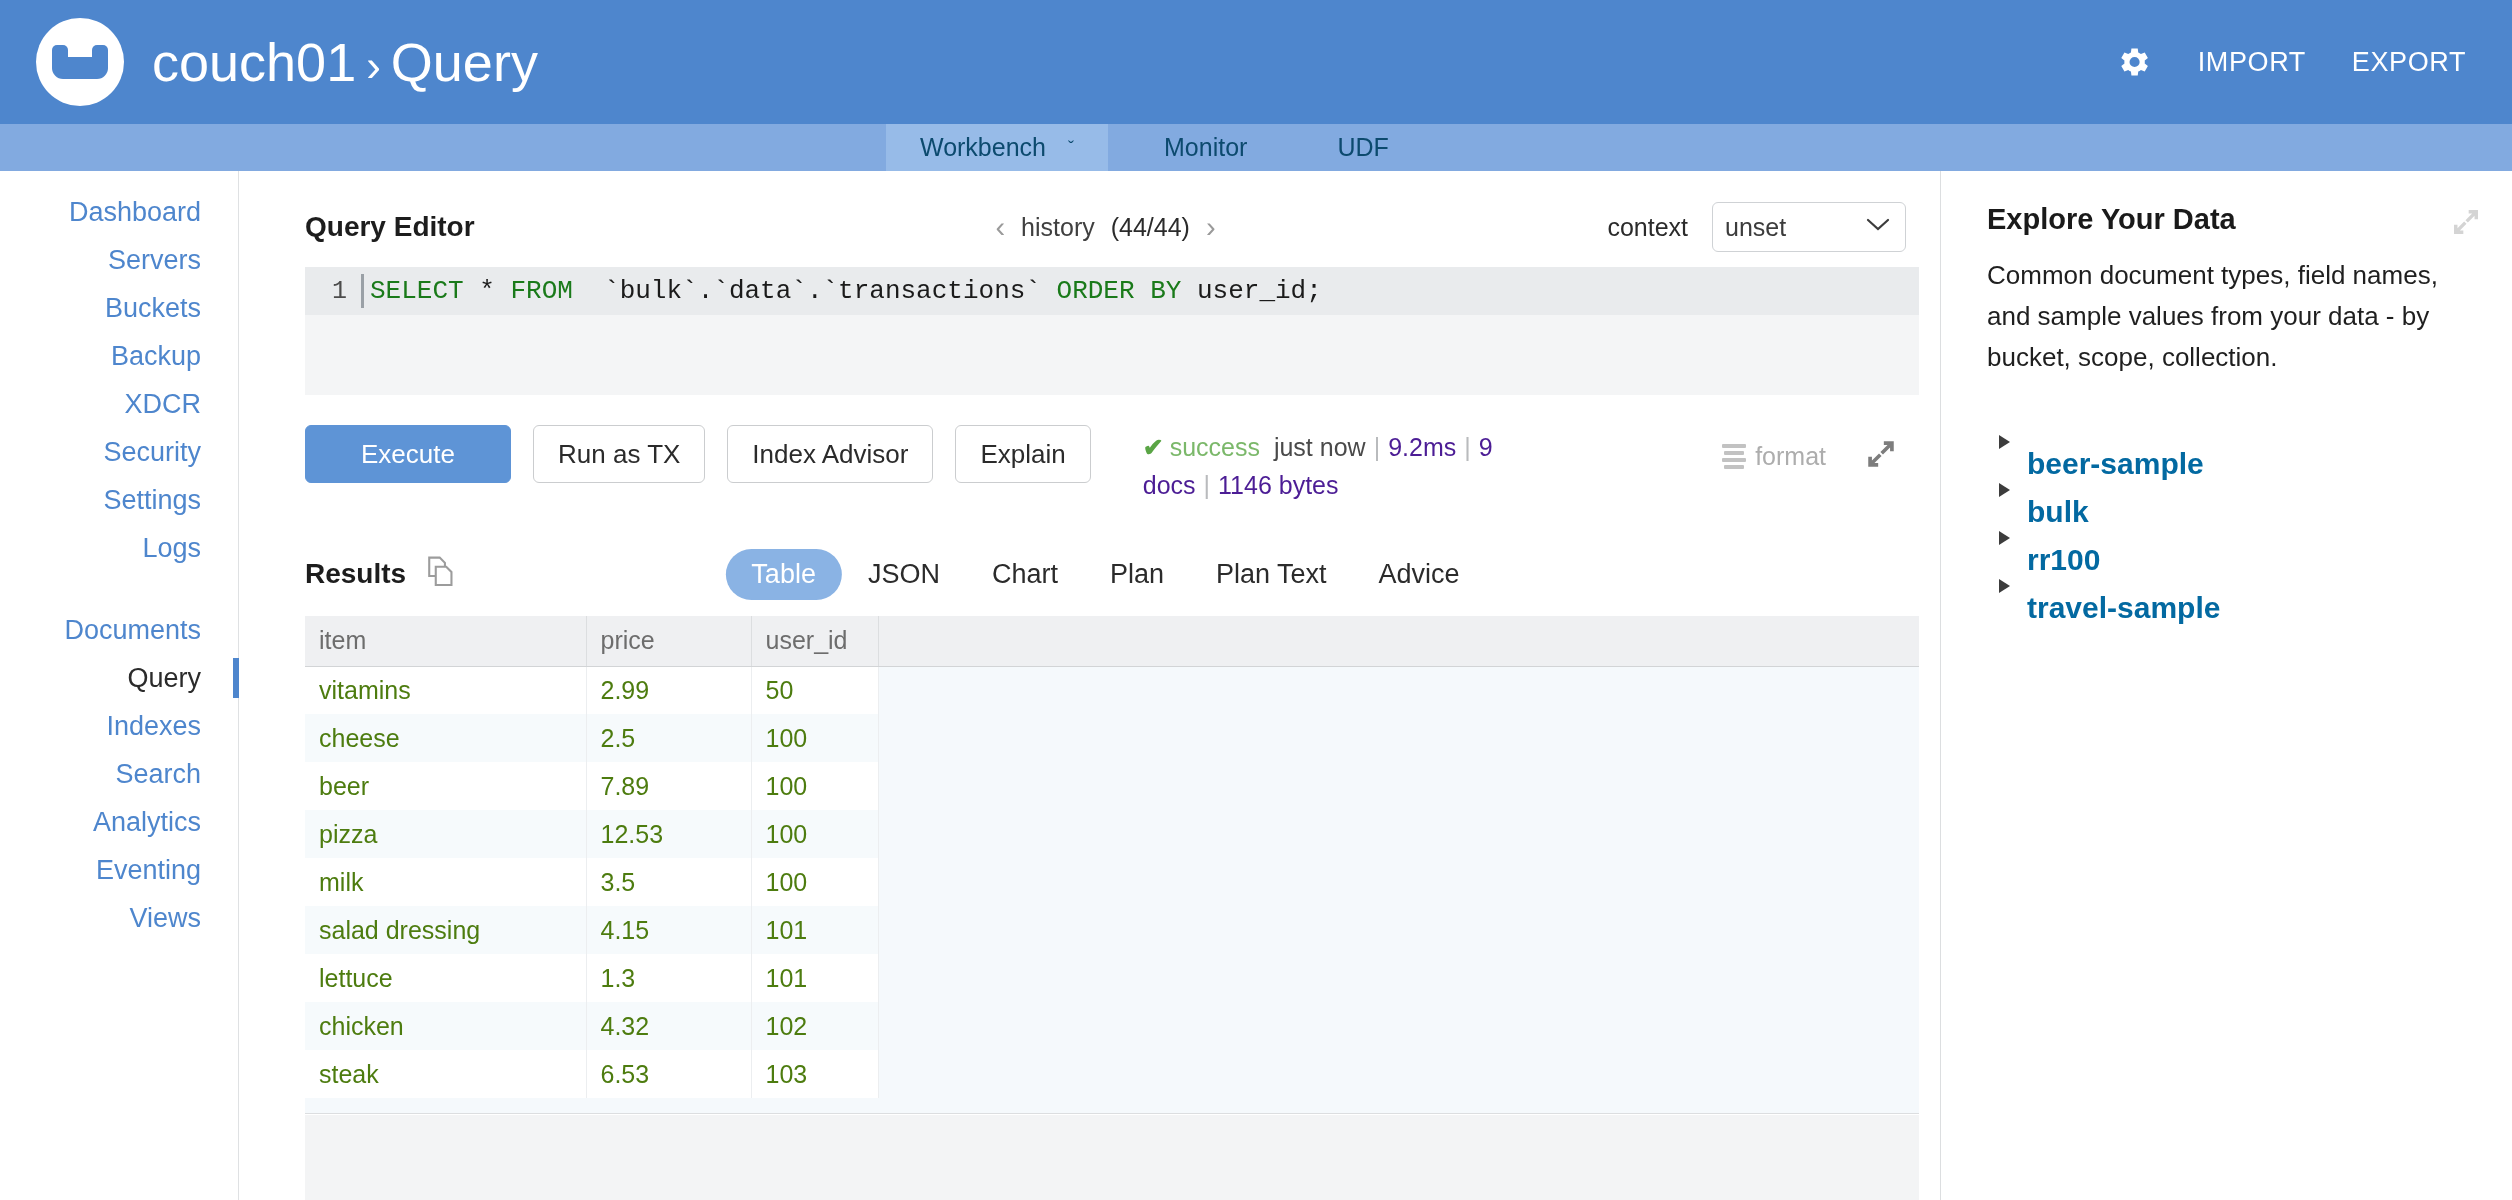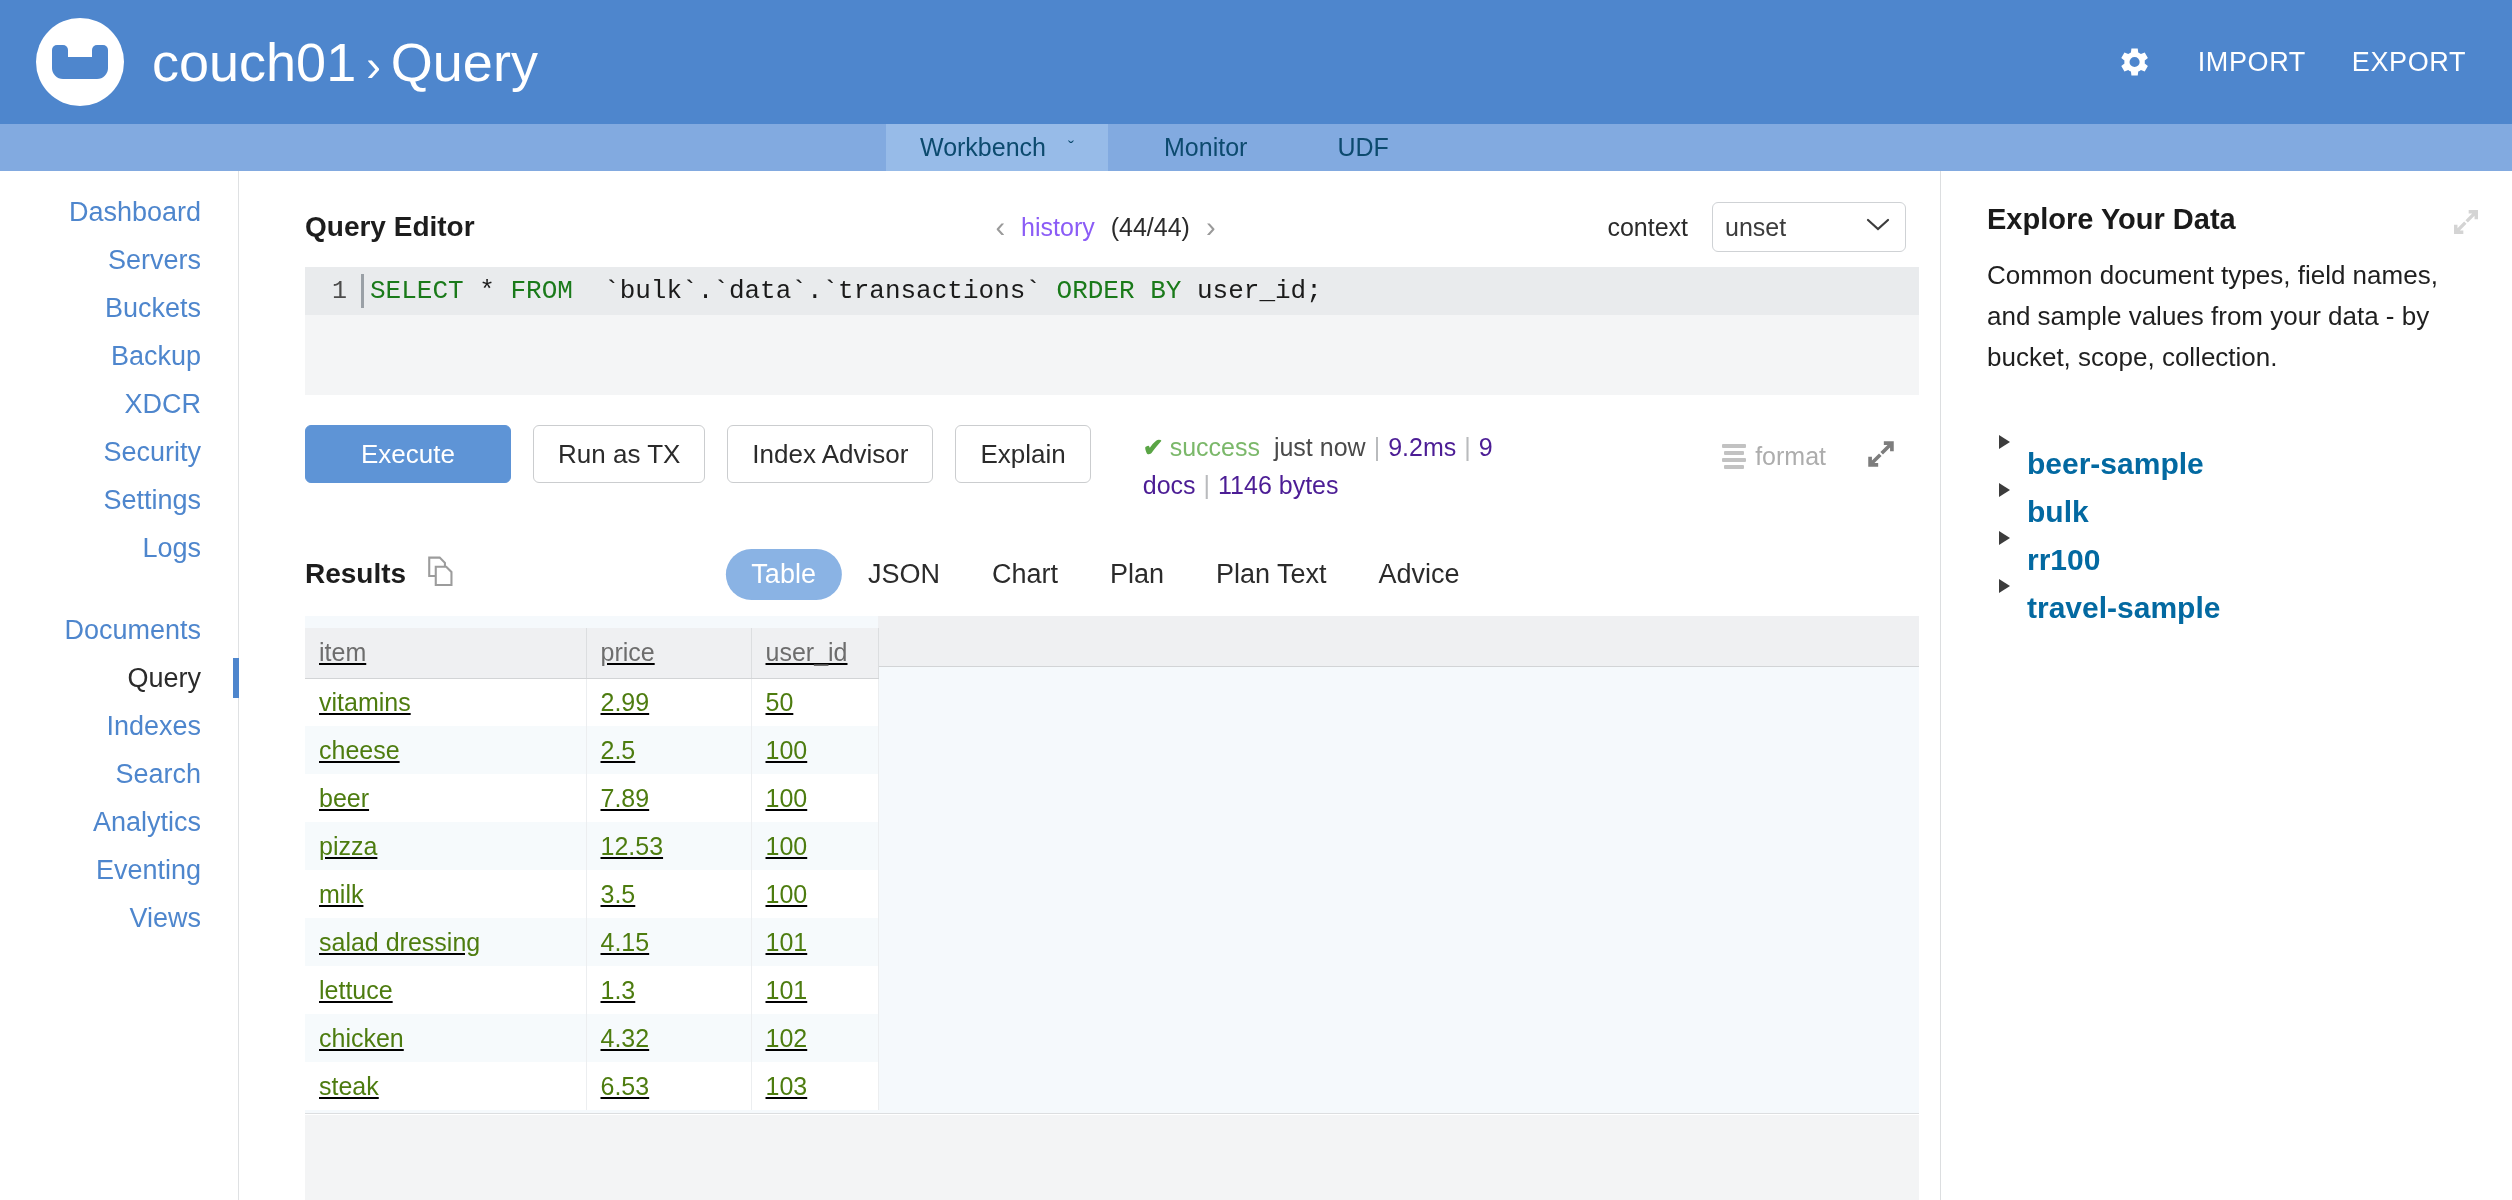--- a/index.html
+++ b/index.html
@@ -158,21 +158,21 @@
     position: absolute;
     left: 50%;
     transform: translateX(-50%);
     display: flex;
     align-items: center;
     gap: 16px;
     font-size: 25px;
     white-space: nowrap;
   }
   .hist-arrow { color: #9a9a9a; font-size: 29px; cursor: pointer; line-height: 1; }
-  .hist-link { color: #8b5cf6; cursor: pointer; }
+  .hist-link { color: #404040; cursor: pointer; }
   .hist-count { color: #2b2b2b; }
 
   .context-block {
     margin-left: auto;
     display: flex;
     align-items: center;
     gap: 24px;
   }
   .context-label { font-size: 25px; color: #2b2b2b; }
   .context-select {
@@ -365,21 +365,21 @@
   .col-item { width: 281px; }
   .col-price { width: 165px; }
   .col-user { width: 127px; }
   .header-filler {
     position: absolute;
     top: 0; left: 573px; right: 0;
     height: 51px;
     background: #eff0f2;
     border-bottom: 1px solid #d2d4d6;
   }
-  .table-wrap { position: absolute; top: 12px; left: 0; text-decoration: underline; }
+  .table-wrap { position: absolute; top: 0; left: 0; }
   .bottom-gray {
     position: absolute;
     left: 0; right: 0;
     top: 499px;
     height: 90px;
     background: #f3f4f5;
   }
 
   
   .rightpanel {

